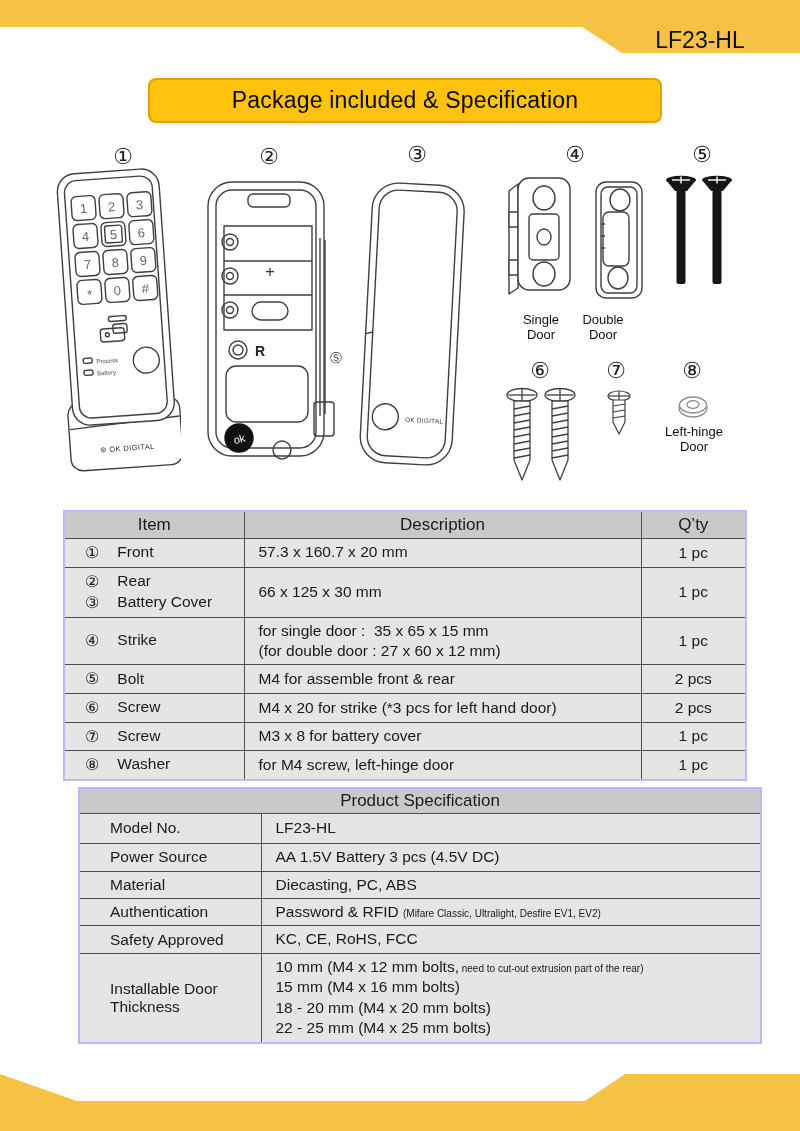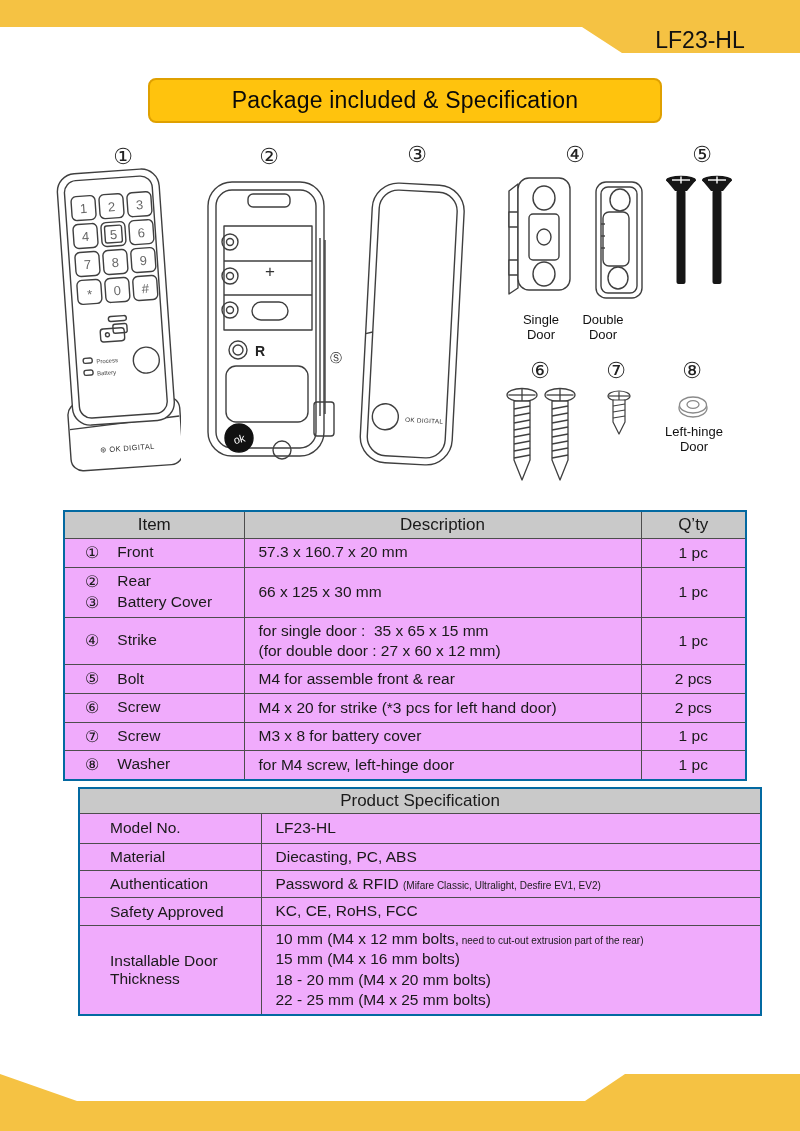--- a/index.html
+++ b/index.html
@@ -14,21 +14,21 @@
     text-align:center; font-size:23px; color:#111;
   }
   .title-box {
     position:absolute; left:148px; top:78px; width:514px; height:45px;
     background:#FFC30D; border:2px solid #DFA000; border-radius:8px;
     display:flex; align-items:center; justify-content:center;
     font-size:23px; color:#0a0a0a; letter-spacing:.2px;
   }
   .marker { position:absolute; width:30px; text-align:center; font-size:22px; color:#222; }
   .caption { position:absolute; font-size:13px; line-height:1.16; text-align:center; color:#111; }
-  table { position:absolute; border-collapse:collapse; table-layout:fixed; background:#f0abfc; border:2px solid #0369a1; }
+  table { position:absolute; border-collapse:collapse; table-layout:fixed; background:#e5e5e5; border:2px solid #c4b5fd; }
   th, td { border:1px solid #4d4d4d; vertical-align:middle; font-size:15.5px; }
   th { background:#c9c9c9; font-weight:400; font-size:17px; text-align:center; }
   .pkg { left:63px; top:510px; width:682px; }
   .spec { left:78px; top:787px; width:682px; }
   .pkg-item { display:flex; align-items:center; gap:18px; padding:3px 4px 3px 20px; }
   .nums { display:flex; flex-direction:column; font-size:16px; line-height:1.35; }
   .labels { display:flex; flex-direction:column; line-height:1.35; }
   .desc { padding:3px 10px 3px 14px; line-height:1.3; }
   .qty { text-align:center;margin-top:12px; }
   .small { font-size:12px; }
@@ -385,20 +385,24 @@
       <col style="width:500px">
     </colgroup>
   <tbody>
       <tr style="height:25px">
     <th colspan="2">Product Specification</th>
   </tr>
   <tr style="height:30px">
     <td class="lab">Model No.</td>
     <td class="val">LF23-HL</td>
   </tr>
+  <tr style="height:28px">
+    <td class="lab">Power Source</td>
+    <td class="val">AA 1.5V Battery 3 pcs (4.5V DC)</td>
+  </tr>
   <tr style="height:27px">
     <td class="lab">Material</td>
     <td class="val">Diecasting, PC, ABS</td>
   </tr>
   <tr style="height:27px">
     <td class="lab">Authentication</td>
     <td class="val"><span>Password &amp; RFID </span><span class="small">(Mifare Classic, Ultralight, Desfire EV1, EV2)</span></td>
   </tr>
   <tr style="height:27px">
     <td class="lab">Safety Approved</td>

